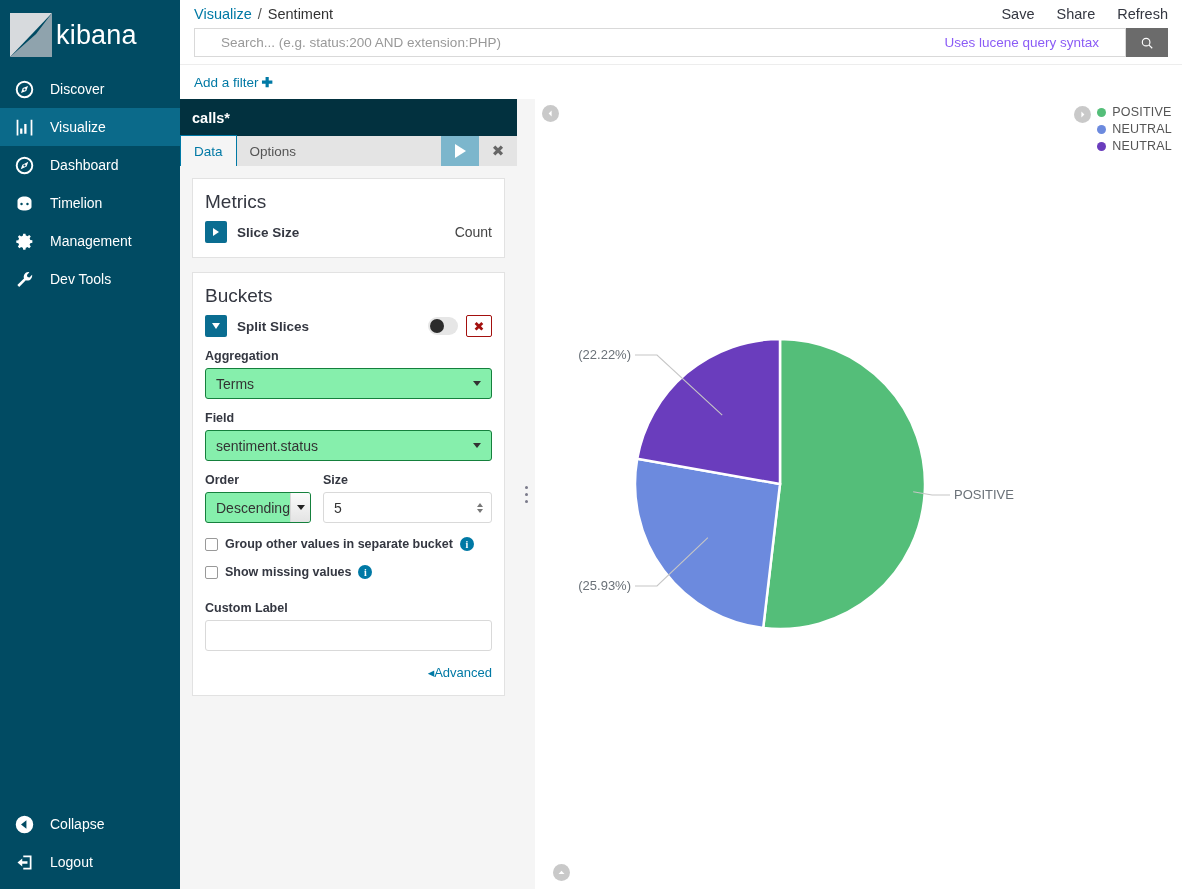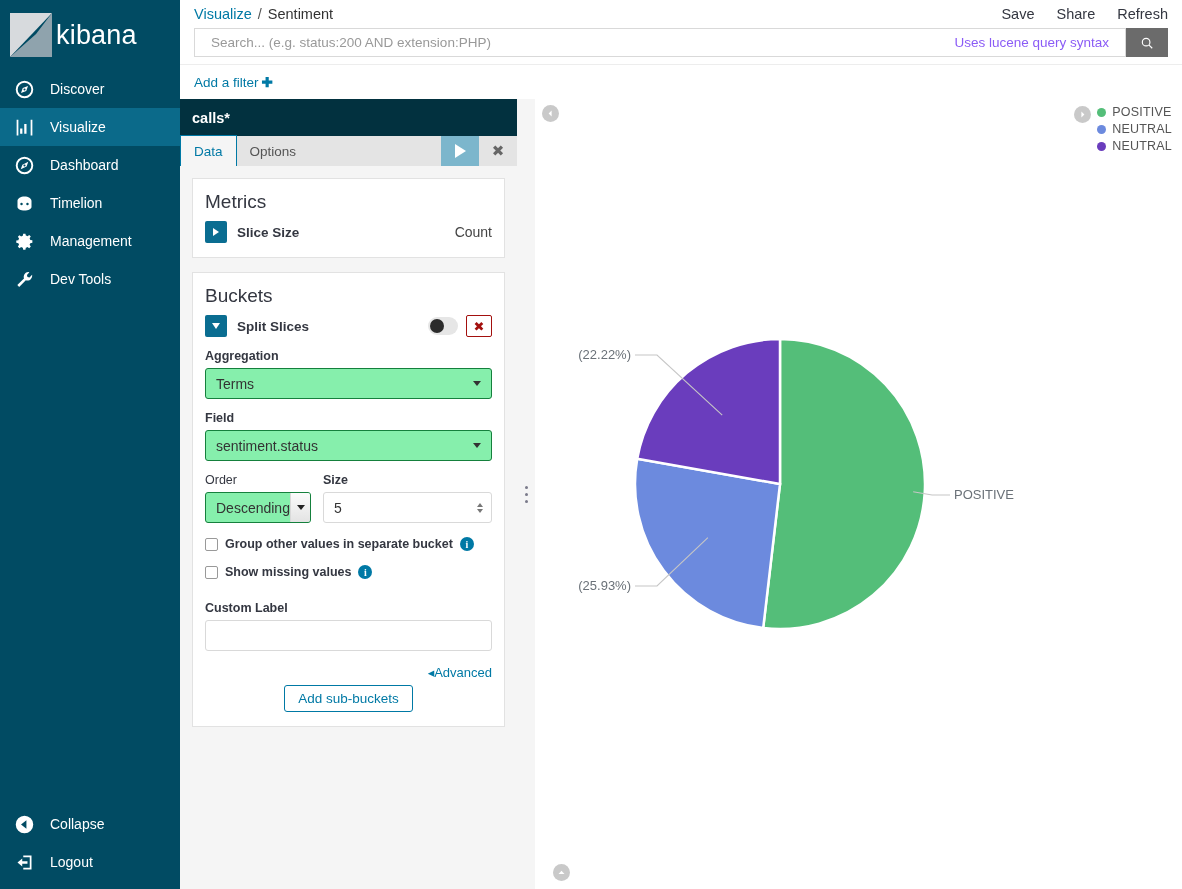--- a/index.html
+++ b/index.html
@@ -40,21 +40,21 @@
   .crumb-row { height:28px; display:flex; align-items:center; }
   .crumb-link { color:#0079a5; font-size:14.5px; cursor:pointer; }
   .crumb-sep { color:#555; font-size:14.5px; margin:0 6px; }
   .crumb-cur { color:#333; font-size:14.5px; }
   .top-actions { margin-left:auto; display:flex; gap:22px; }
   .top-actions span { color:#343741; font-size:14.5px; cursor:pointer; }
 
   .search-row { display:flex; height:29px; margin-bottom:7px; }
   .search-box {
     flex:1; border:1px solid #d9d9d9; background:#fff; display:flex; align-items:center;
-    padding:0 16px; height:29px;
+    padding:0 26px; height:29px;
   }
   .search-box input {
     flex:1; border:none; outline:none; font-size:13.5px; color:#333;
     font-family:"Liberation Sans", sans-serif; background:transparent;
   }
   .search-box input::placeholder { color:#999; }
   .lucene { color:#8b5cf6; font-size:13.5px; white-space:nowrap; cursor:pointer; }
   .search-btn {
     width:42px; height:29px; background:#6b6b6b; display:flex;
     align-items:center; justify-content:center; cursor:pointer; flex:none;
@@ -364,21 +364,21 @@
               <label>Field</label>
               <div class="sel">
                 <span>sentiment.status</span>
                 <span class="caret"></span>
               </div>
             </div>
 
 
             <div class="two-col">
               <div class="col-order">
-                <label style="display:block;font-size:12.5px;font-weight:normal;color:#343741;margin-bottom:5px;">Order</label>
+                <label style="display:block;font-size:12.5px;font-weight:bold;color:#343741;margin-bottom:5px;">Order</label>
                 <div class="sel native" style="overflow:hidden;">
                   <span style="white-space:nowrap;">Descending</span>
                   <span class="nbtn">
                       <span class="caret"></span>
                     </span>
                 </div>
               </div>
               <div class="col-size">
                 <label style="display:block;font-size:12.5px;font-weight:bold;color:#343741;margin-bottom:5px;">Size</label>
                 <div class="num">
@@ -405,23 +405,20 @@
 
             <div class="fld" style="margin-top:22px;">
               <label>Custom Label</label>
               <input class="txt" type="text" value="" style="">
             </div>
 
             <div class="adv-row">
               <span class="adv"><span>◂</span><span>Advanced</span></span>
             </div>
 
-            <div class="subbtn-row">
-              <button class="subbtn">Add sub-buckets</button>
-            </div>
           </div>
 
         </div>
       </div>
 
       <div class="splitter">
         <span class="dots">
             <i></i>
             <i></i>
             <i></i>

